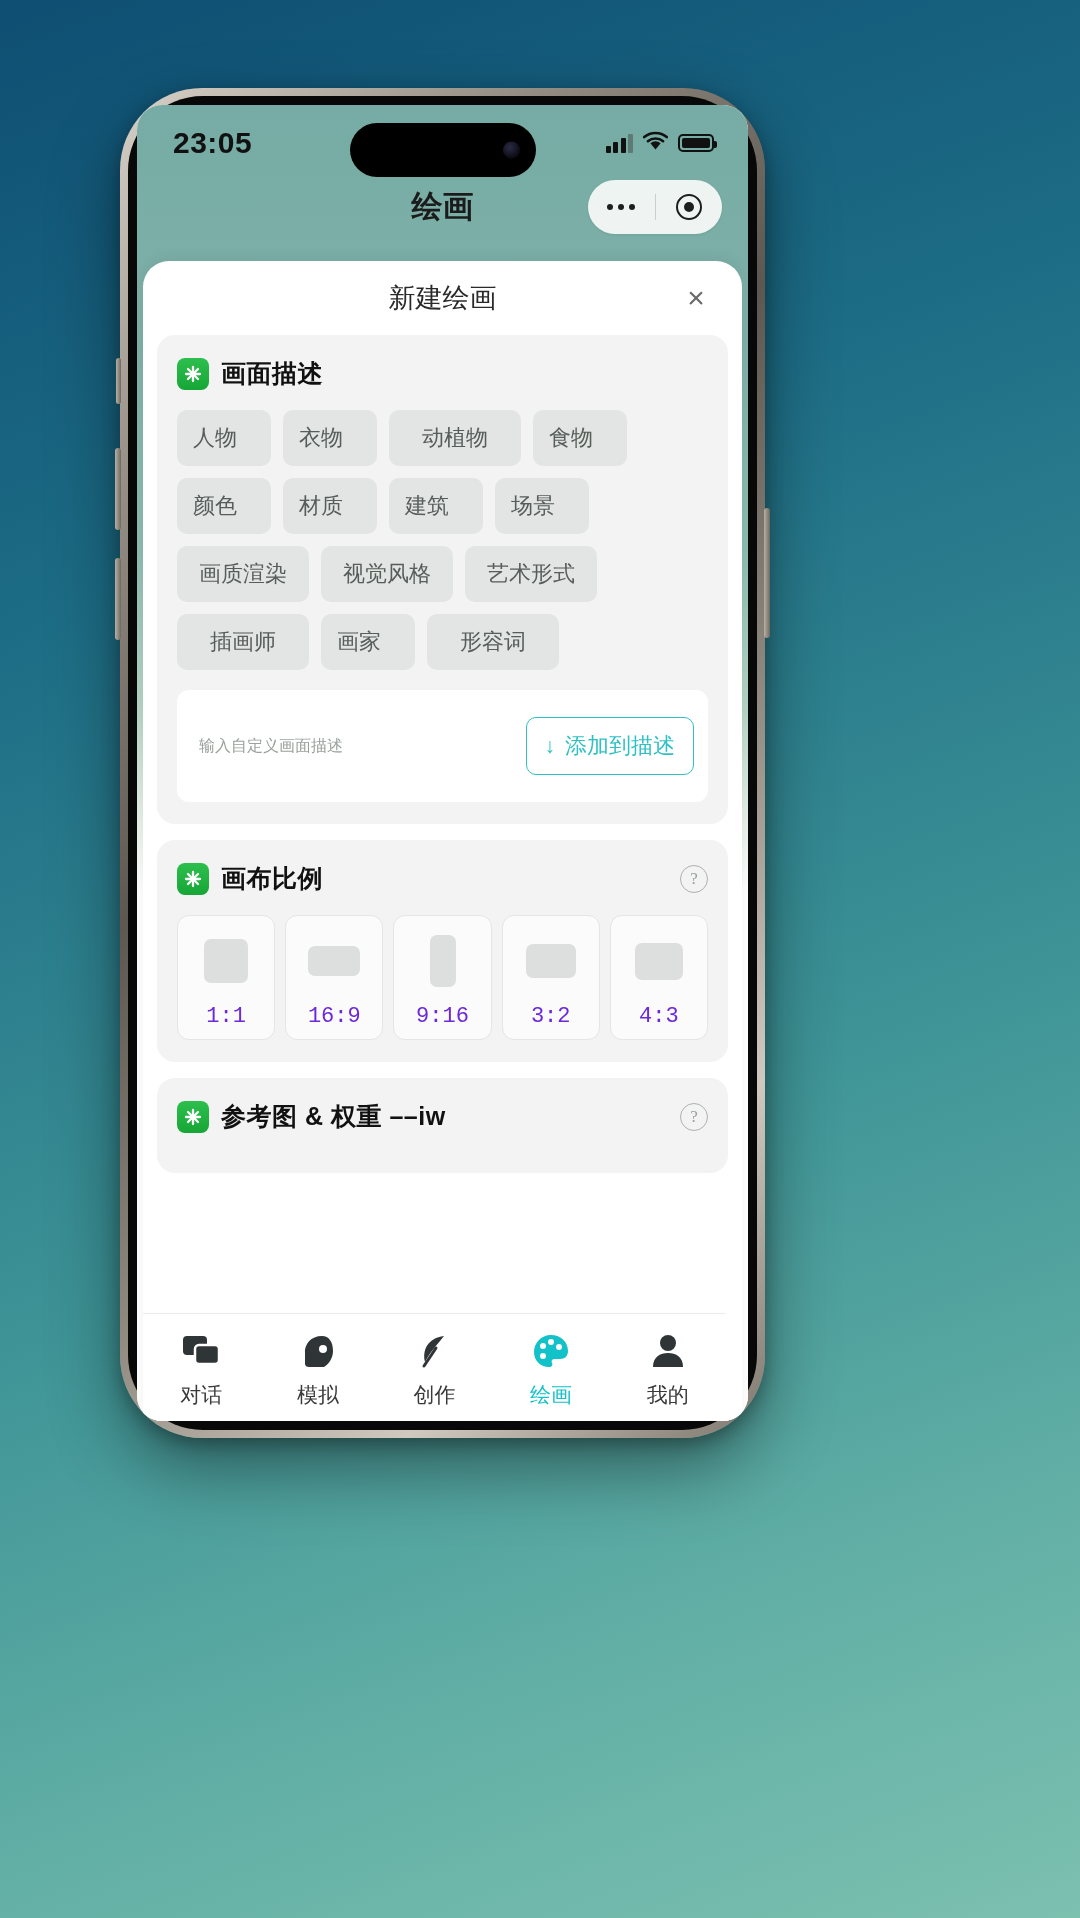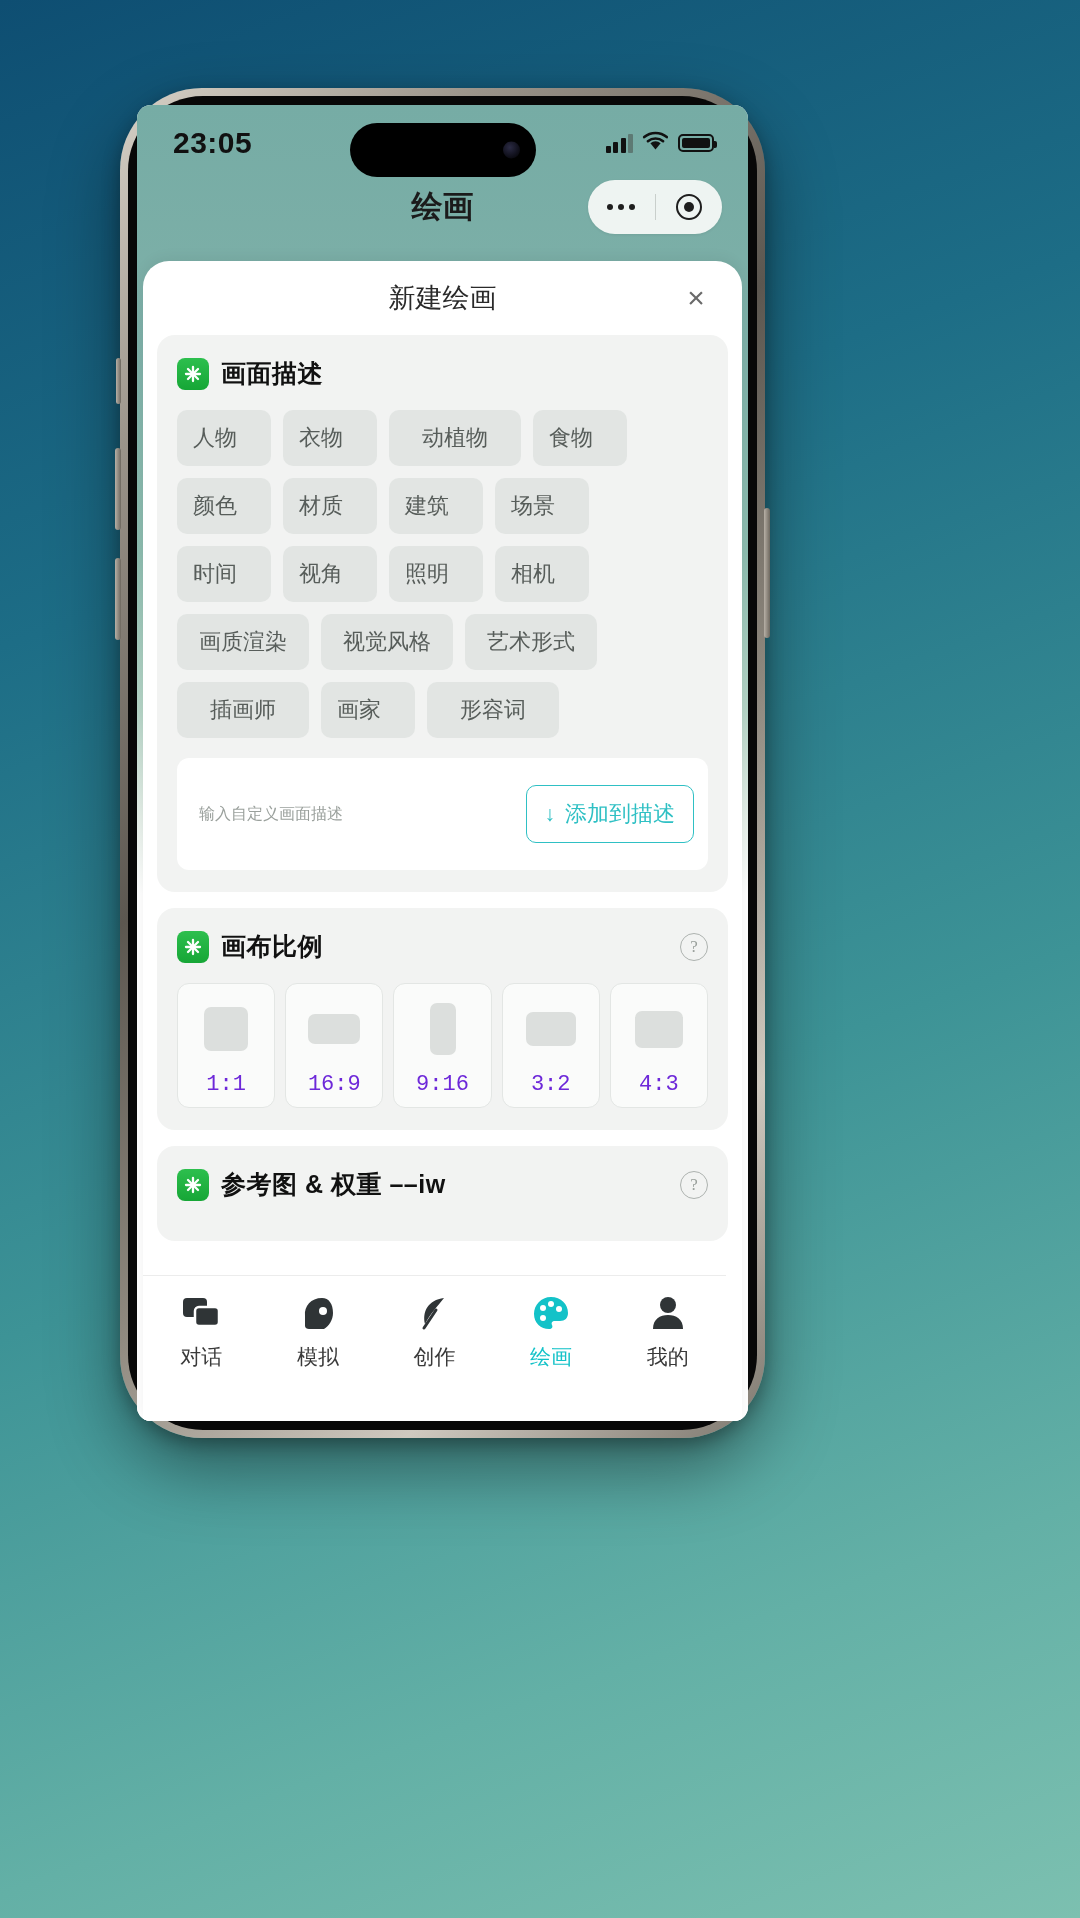--- a/index.html
+++ b/index.html
@@ -23,21 +23,21 @@
   }
   #phone-inner {
     width: 100%; height: 100%;
     border-radius: 75px;
     background: #080808;
     padding: 9px;
     position: relative;
   }
   #screen {
     width: 100%; height: 100%;
-    border-radius: 14px;
+    border-radius: 25px;
     overflow: hidden;
     position: relative;
     background: #ffffff;
   }
 
   
   .side-btn {
     position: absolute;
     background: linear-gradient(90deg,#b7b0a6,#6e685f);
     border-radius: 3px;
@@ -226,21 +226,21 @@
   .ratio-thumb { background: #dcdfdd; border-radius: 7px; }
   .ratio-item.selected .ratio-thumb { background: #12c3c9; }
   .ratio-label { font-size: 22px; color: #6d28d9; font-family: Liberation Mono, monospace; }
 
   
   #ref-card { padding-bottom: 40px; }
 
   
   #bottom-nav {
     position: absolute; left: 0; right: 16px; bottom: 0;
-    height: 146px;
+    height: 108px;
     background: #ffffff;
     border-top: 1px solid #ececec;
     display: flex; align-items: flex-start;
     padding-top: 16px;
     z-index: 10;
   }
   .nav-item {
     flex: 1; display: flex; flex-direction: column;
     align-items: center; gap: 9px;
   }
@@ -335,26 +335,20 @@
                   <span class="tag w2">人物</span>
                   <span class="tag w2">衣物</span>
                   <span class="tag w3">动植物</span>
                   <span class="tag w2">食物</span>
                 </div>
                 <div class="tag-row">
                   <span class="tag w2">颜色</span>
                   <span class="tag w2">材质</span>
                   <span class="tag w2">建筑</span>
                   <span class="tag w2">场景</span>
-                </div>
-                <div class="tag-row">
-                  <span class="tag w2">时间</span>
-                  <span class="tag w2">视角</span>
-                  <span class="tag w2">照明</span>
-                  <span class="tag w2">相机</span>
                 </div>
                 <div class="tag-row">
                   <span class="tag w3">画质渲染</span>
                   <span class="tag w3">视觉风格</span>
                   <span class="tag w3">艺术形式</span>
                 </div>
                 <div class="tag-row">
                   <span class="tag w3">插画师</span>
                   <span class="tag w2">画家</span>
                   <span class="tag w3">形容词</span>

